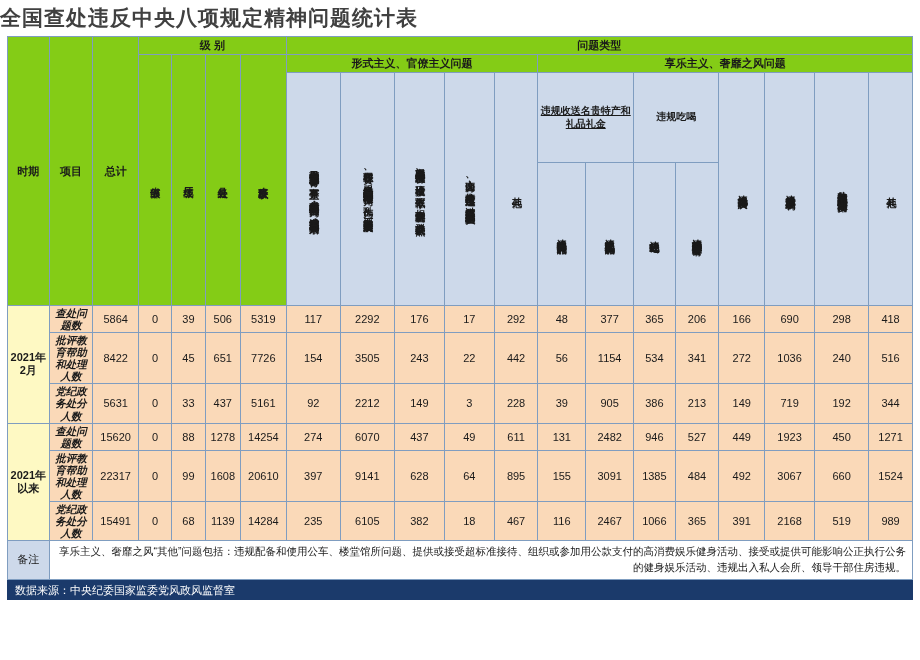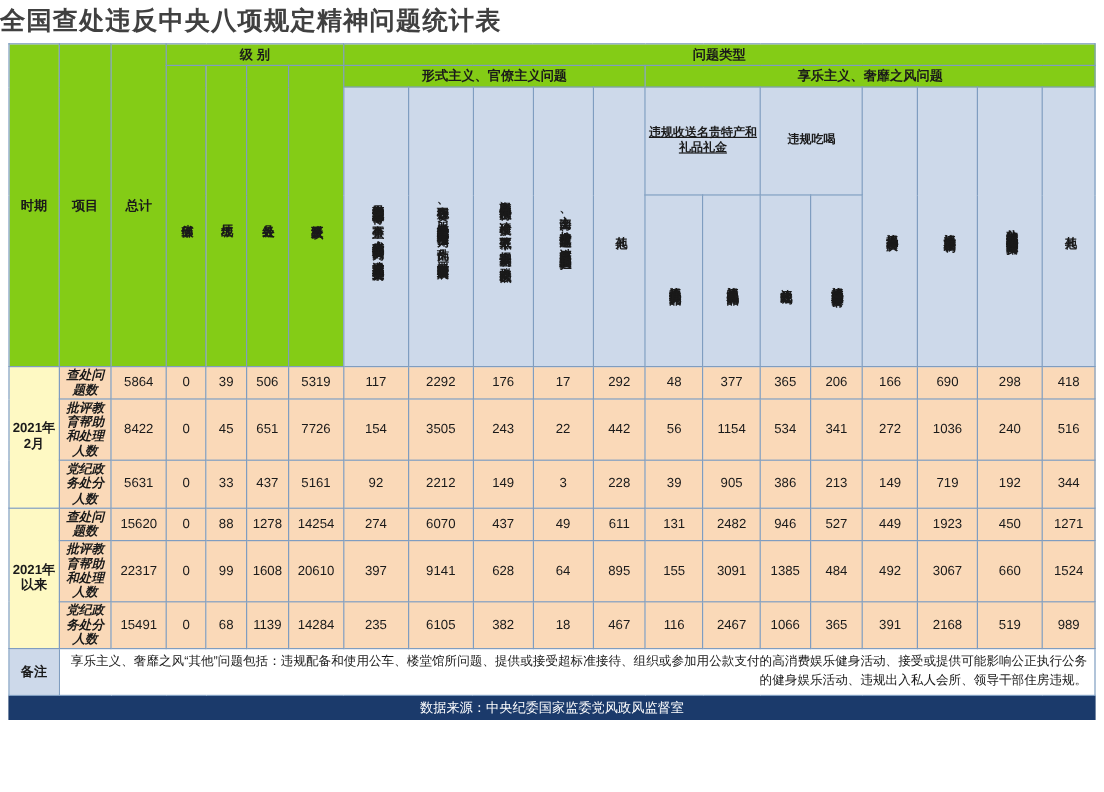--- a/index.html
+++ b/index.html
@@ -53,28 +53,28 @@
     line-height:1.1;
     letter-spacing:0.5px;
     max-height:120px;
     font-size:10px;
   }
   .cellwrap{display:flex;align-items:center;justify-content:center;height:100%;}
   
   .dt{background:#fad9b8;font-size:11px;}
   .lbl{background:#fad9b8;font-size:10.5px;font-weight:bold;line-height:1.15;font-style:italic;}
   .period{background:#fef9c3;font-size:11px;font-weight:bold;line-height:1.2;}
-  .note-head{background:#cdd9ea;font-weight:bold;font-size:11px;}
+  .note-head{background:#cdd9ea;font-weight:normal;font-size:11px;}
   .note-body{background:#ffffff;font-size:10.5px;text-align:right;line-height:1.5;padding:3px 6px;}
   .footer{
     width:906px;margin:0 7px;
     background:#1b3a6b;color:#ffffff;
     font-size:11px;
     height:20px;line-height:20px;
-    display:flex;justify-content:center;
+    display:flex;justify-content:flex-start;
     box-sizing:border-box;
     padding:0 8px;
   }
   .footer span{white-space:nowrap;}
 </style>
 </head>
 <body>
 
 <div class="sheet">
 

